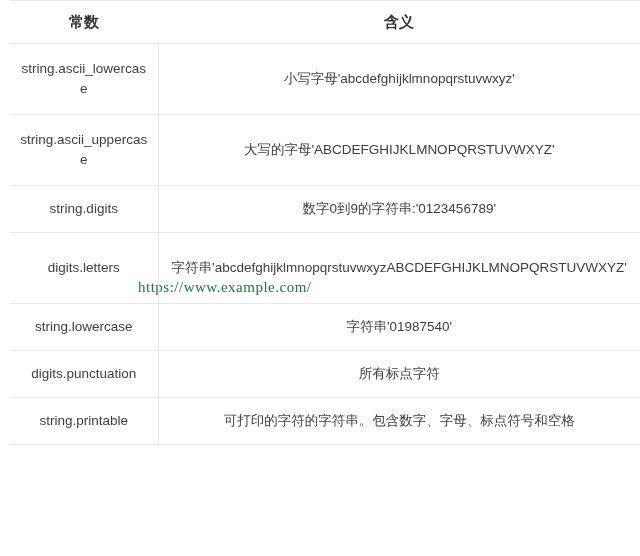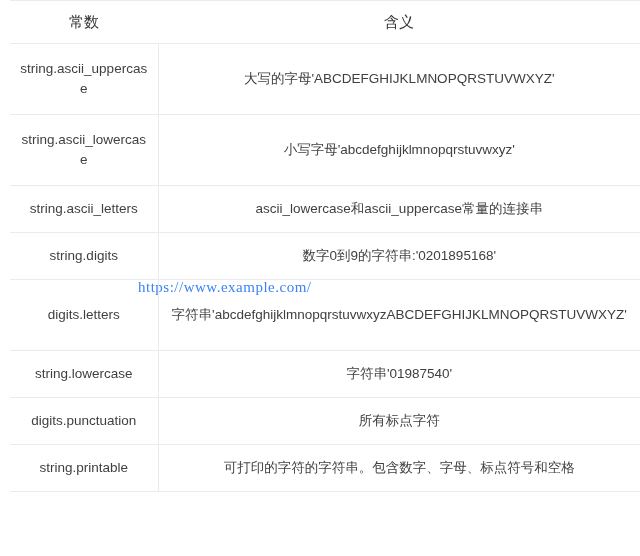--- a/index.html
+++ b/index.html
@@ -24,21 +24,21 @@
     box-sizing: border-box;
   }
 
   
   #watermark {
     position: absolute;
     left: 138px;
     top: 279px;
     font-size: 15px;
     letter-spacing: 0.5px;
-    color: #3b82f6;
+    color: #15803d;
     white-space: nowrap;
     pointer-events: none;
     z-index: 0;
     font-family: "Liberation Serif", "DejaVu Serif", serif;
   }
 
   table.const-table {
     position: relative;
     z-index: 1;
     border-collapse: collapse;
@@ -64,20 +64,21 @@
   }
 
   table.const-table thead th {
     border-top: 1px solid #e9ebee;
     border-bottom: 1px solid #e9ebee;
     font-size: 15px;
     color: #333333;
     height: 38px;
     padding-top: 2px;
     padding-bottom: 2px;
+    font-weight: bold;
   }
 
   table.const-table tbody td.cell-name {
     border-right: 1px solid #e9ebee;
     font-size: 13.5px;
     color: #3f3f3f;
     word-break: break-all;
     padding-left: 8px;
     padding-right: 8px;
   }
@@ -106,34 +107,30 @@
       <col class="c-desc">
     </colgroup>
     <thead>
       <tr>
         <th>常数</th>
         <th>含义</th>
       </tr>
     </thead>
     <tbody id="tbody">
         <tr class="h-tall">
+          <td class="cell-name">string.ascii_lowercase</td>
+          <td class="cell-desc">小写字母'abcdefghijklmnopqrstuvwxyz'</td>
+        </tr>
+        <tr class="h-tall">
           <td class="cell-name">string.ascii_uppercase</td>
           <td class="cell-desc">大写的字母'ABCDEFGHIJKLMNOPQRSTUVWXYZ'</td>
         </tr>
-        <tr class="h-tall">
-          <td class="cell-name">string.ascii_lowercase</td>
-          <td class="cell-desc">小写字母'abcdefghijklmnopqrstuvwxyz'</td>
-        </tr>
-        <tr class="h-norm">
-          <td class="cell-name">string.ascii_letters</td>
-          <td class="cell-desc">ascii_lowercase和ascii_uppercase常量的连接串</td>
-        </tr>
         <tr class="h-norm">
           <td class="cell-name">string.digits</td>
-          <td class="cell-desc">数字0到9的字符串:'0201895168'</td>
+          <td class="cell-desc">数字0到9的字符串:'0123456789'</td>
         </tr>
         <tr class="h-tall">
           <td class="cell-name">digits.letters</td>
           <td class="cell-desc">字符串'abcdefghijklmnopqrstuvwxyzABCDEFGHIJKLMNOPQRSTUVWXYZ'</td>
         </tr>
         <tr class="h-norm">
           <td class="cell-name">string.lowercase</td>
           <td class="cell-desc">字符串'01987540'</td>
         </tr>
         <tr class="h-norm">

